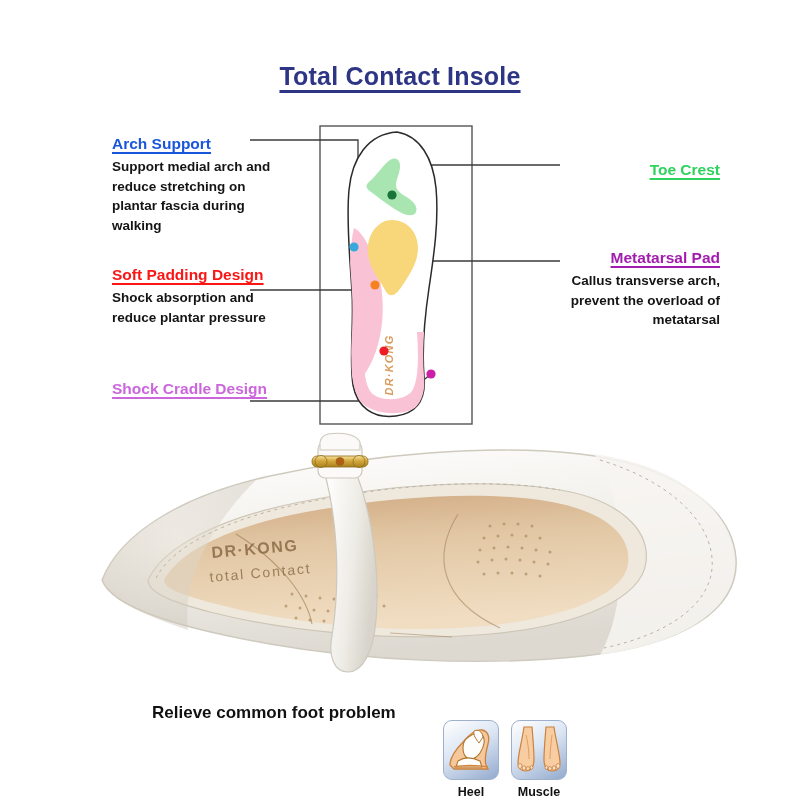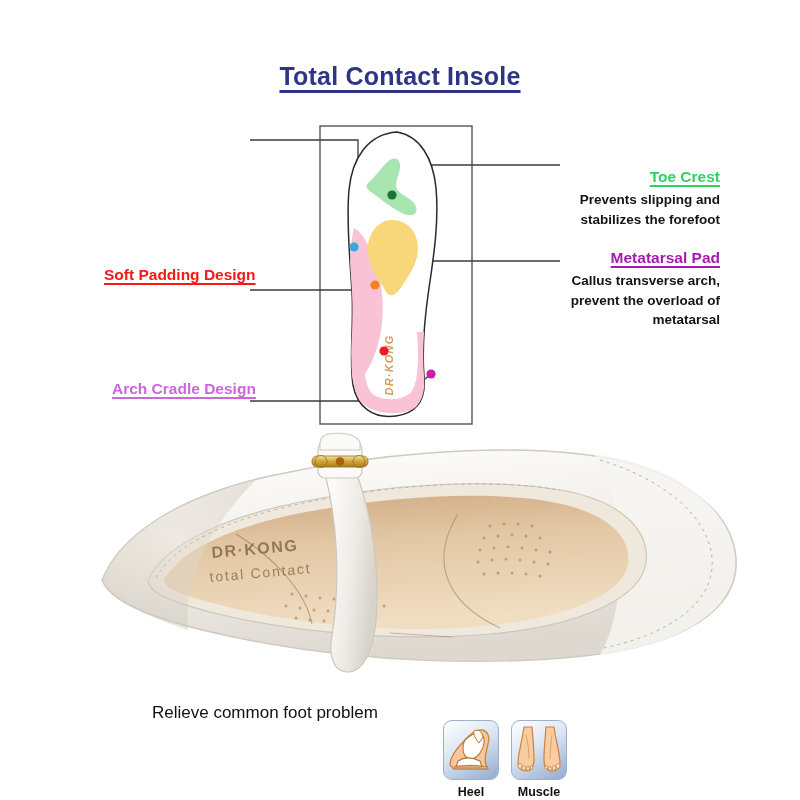--- a/index.html
+++ b/index.html
@@ -64,21 +64,21 @@
     position: absolute;
     left: 60px; top: 430px;
     width: 700px; height: 260px;
   }
 
   
   .relieve {
     position: absolute;
     left: 152px; top: 703px;
     font-size: 17px;
-    font-weight: normal;
+    font-weight: bold;
     color: #111111;
     white-space: nowrap;
   }
   #problems {
     position: absolute;
     left: 443px; top: 686px;
     display: flex;
     gap: 12px;
   }
   .problem { width: 56px; text-align: center; margin-top: 34px; }
@@ -99,32 +99,36 @@
     line-height: 15px;
   }
 </style>
 </head>
 <body>
 
 <div id="page">
 
   <div class="title">Total Contact Insole</div>
 
-
-  <div class="callout left" style="left:104px; top:265px; width:180px;">
+  <div class="callout left" style="left:112px; top:134px; width:175px;">
+    <div class="head" style="color:#1a56db;">Arch Support</div>
+    <div class="body">Support medial arch and reduce stretching on plantar fascia during walking</div>
+  </div>
+
+  <div class="callout left" style="left:112px; top:265px; width:180px;">
     <div class="head" style="color:#fb1616;">Soft Padding Design</div>
+    <div class="body">Shock absorption and reduce plantar pressure</div>
   </div>
 
   <div class="callout left" style="left:112px; top:379px; width:195px;">
-    <div class="head" style="color:#cc66dd;">Arch Cradle Design</div>
-  </div>
-
-  <div class="callout right" style="left:548px; top:167px; width:172px;">
+    <div class="head" style="color:#cc66dd;">Shock Cradle Design</div>
+  </div>
+
+  <div class="callout right" style="left:548px; top:160px; width:172px;">
     <div class="head" style="color:#2fd25c;">Toe Crest</div>
-    <div class="body">Prevents slipping and stabilizes the forefoot</div>
   </div>
 
   <div class="callout right" style="left:548px; top:248px; width:172px;">
     <div class="head" style="color:#a21caf;">Metatarsal Pad</div>
     <div class="body">Callus transverse arch, prevent the overload of metatarsal</div>
   </div>
 
   <div id="diagram">
     <svg width="310" height="330" viewBox="0 0 310 330">
 

